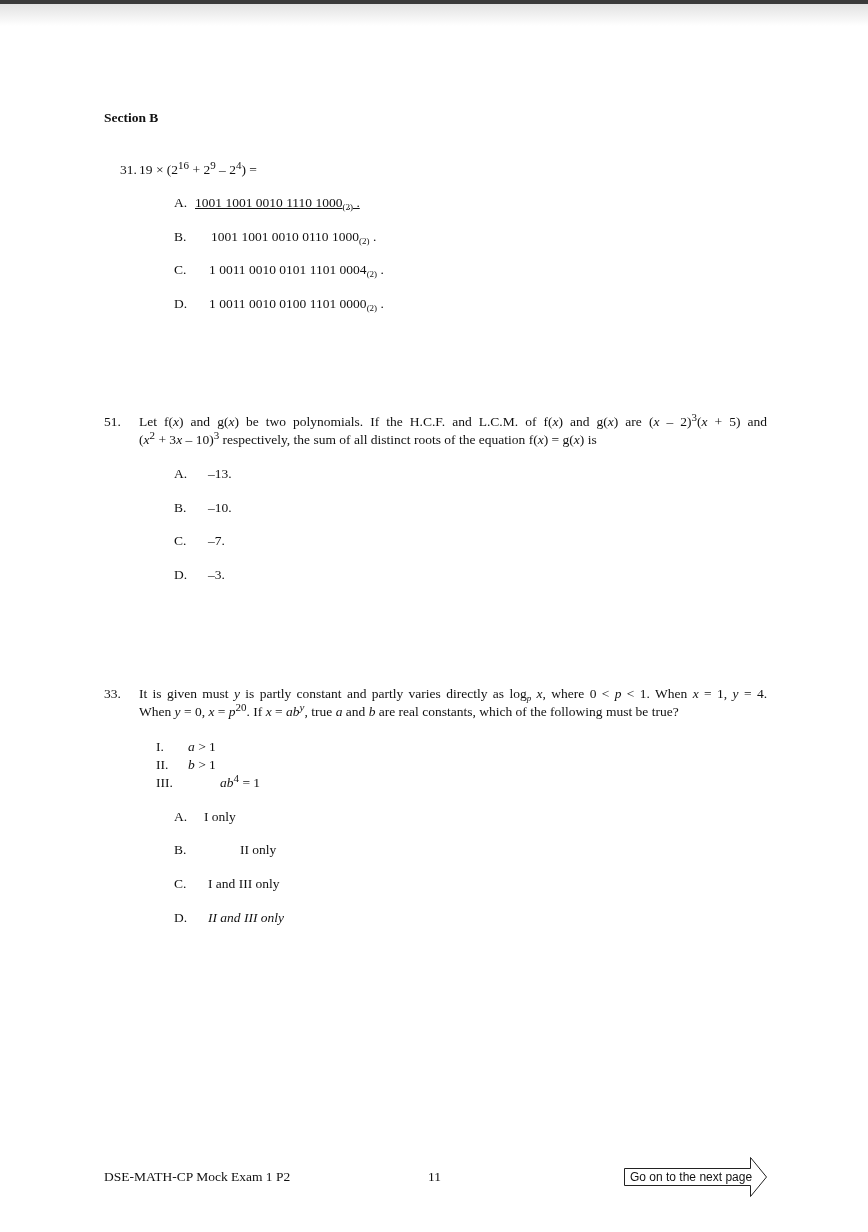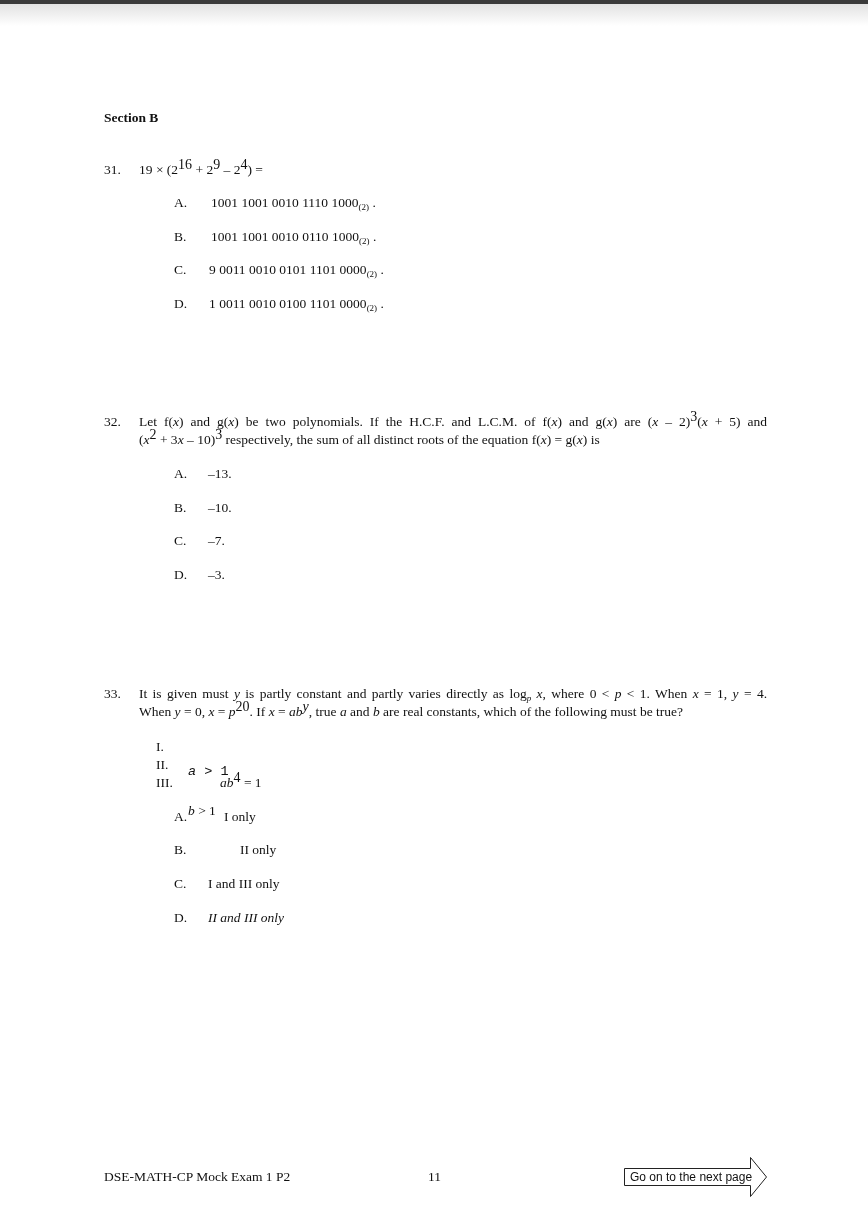--- a/index.html
+++ b/index.html
@@ -3,63 +3,63 @@
   <meta charset="utf-8">
   <style>
     * { box-sizing: border-box; margin: 0; padding: 0; }
     html, body { width: 868px; height: 1232px; background: #ffffff; overflow: hidden; }
     body { position: relative; font-family: "Liberation Serif", "DejaVu Serif", serif; color: #111; font-size: 13.5px; }
     .topbar { position: absolute; left: 0; top: 0; width: 868px; height: 4px; background: #3a3a3a; }
     .topshade { position: absolute; left: 0; top: 4px; width: 868px; height: 22px; background: linear-gradient(#e2e2e2, #ffffff); }
     .abs { position: absolute; white-space: nowrap; line-height: 16px; }
     .section-title { left: 104px; top: 110px; font-weight: bold; font-size: 13.5px; }
     i { font-style: italic; }
-    sup { font-size: 14px; vertical-align: 5px; line-height: 0; }
+    sup { font-size: 11px; vertical-align: 5px; line-height: 0; }
     sub { font-size: 9px; vertical-align: -3px; line-height: 0; }
     .justify { text-align: justify; text-align-last: justify; width: 628px; }
     .footer-left { left: 104px; top: 1169px; }
     .footer-page { left: 428px; top: 1169px; }
     .next-btn { position: absolute; left: 622px; top: 1156px; width: 146px; height: 42px; cursor: pointer; }
     .next-btn svg { position: absolute; left: 0; top: 0; }
     .next-label { position: absolute; left: 8px; top: 14px; font-family: "Liberation Sans", "DejaVu Sans", sans-serif; font-size: 12px; color: #111; white-space: nowrap; }
   </style>
 </head>
 <body>
 
 <div class="topbar"></div>
 <div class="topshade"></div>
 
 <div class="abs section-title">Section B</div>
 
 <div>
-  <div class="abs" style="left:104px; top:162px;">31.</div>
+  <div class="abs" style="left:120px; top:162px;">31.</div>
   <div class="abs" style="left:139px; top:162px;">
     <span>19 × (2</span><sup>16</sup><span> + 2</span><sup>9</sup><span> – 2</span><sup>4</sup><span>) =</span>
   </div>
 
   <div>
     <div class="abs" style="left:174px; top:195px;">A.</div>
-    <div class="abs" style="left:211px; top:195px;"><span>1001 1001 0010 1110 1000</span><sub>(2)</sub><span> .</span></div>
+    <div class="abs" style="left:195px; top:195px;text-decoration:underline;"><span>1001 1001 0010 1110 1000</span><sub>(2)</sub><span> .</span></div>
   </div>
   <div>
     <div class="abs" style="left:174px; top:229px;">B.</div>
     <div class="abs" style="left:211px; top:229px;"><span>1001 1001 0010 0110 1000</span><sub>(2)</sub><span> .</span></div>
   </div>
   <div>
     <div class="abs" style="left:174px; top:262px;">C.</div>
-    <div class="abs" style="left:209px; top:262px;"><span>9 0011 0010 0101 1101 0000</span><sub>(2)</sub><span> .</span></div>
+    <div class="abs" style="left:209px; top:262px;"><span>1 0011 0010 0101 1101 0004</span><sub>(2)</sub><span> .</span></div>
   </div>
   <div>
     <div class="abs" style="left:174px; top:296px;">D.</div>
     <div class="abs" style="left:209px; top:296px;"><span>1 0011 0010 0100 1101 0000</span><sub>(2)</sub><span> .</span></div>
   </div>
 </div>
 
 <div>
-  <div class="abs" style="left:104px; top:414px;">32.</div>
+  <div class="abs" style="left:104px; top:414px;">51.</div>
   <div class="abs justify" style="left:139px; top:414px;"><span>Let f(</span><i>x</i><span>) and g(</span><i>x</i><span>) be two polynomials. If the H.C.F. and L.C.M. of f(</span><i>x</i><span>) and g(</span><i>x</i><span>) are (</span><i>x</i><span> – 2)</span><sup>3</sup><span>(</span><i>x</i><span> + 5) and</span></div>
   <div class="abs" style="left:139px; top:432px;"><span>(</span><i>x</i><sup>2</sup><span> + 3</span><i>x</i><span> – 10)</span><sup>3</sup><span> respectively, the sum of all distinct roots of the equation f(</span><i>x</i><span>) = g(</span><i>x</i><span>) is</span></div>
 
   <div>
     <div class="abs" style="left:174px; top:466px;">A.</div>
     <div class="abs" style="left:208px; top:466px;">–13.</div>
   </div>
   <div>
     <div class="abs" style="left:174px; top:500px;">B.</div>
     <div class="abs" style="left:208px; top:500px;">–10.</div>
@@ -74,34 +74,34 @@
   </div>
 </div>
 
 <div>
   <div class="abs" style="left:104px; top:686px;">33.</div>
   <div class="abs justify" style="left:139px; top:686px;"><span>It is given must </span><i>y</i><span> is partly constant and partly varies directly as log</span><sub><i>p</i></sub><span> </span><i>x</i><span>, where 0 &lt; </span><i>p</i><span> &lt; 1. When </span><i>x</i><span> = 1, </span><i>y</i><span> = 4.</span></div>
   <div class="abs" style="left:139px; top:704px;"><span>When </span><i>y</i><span> = 0, </span><i>x</i><span> = </span><i>p</i><sup>20</sup><span>. If </span><i>x</i><span> = </span><i>ab</i><sup><i>y</i></sup><span>, true </span><i>a</i><span> and </span><i>b</i><span> are real constants, which of the following must be true?</span></div>
 
   <div>
     <div class="abs" style="left:156px; top:739px;">I.</div>
-    <div class="abs" style="left:188px; top:764px;font-family:Liberation Mono, monospace;"><i>a</i><span> &gt; 1</span></div>
+    <div class="abs" style="left:188px; top:739px;"><i>a</i><span> &gt; 1</span></div>
   </div>
   <div>
     <div class="abs" style="left:156px; top:757px;text-align:right;">II.</div>
-    <div class="abs" style="left:188px; top:757px;margin-top:46px;"><i>b</i><span> &gt; 1</span></div>
+    <div class="abs" style="left:188px; top:757px;"><i>b</i><span> &gt; 1</span></div>
   </div>
   <div>
     <div class="abs" style="left:156px; top:775px;">III.</div>
     <div class="abs" style="left:188px; top:775px;margin-left:32px;"><i>ab</i><sup>4</sup><span> = 1</span></div>
   </div>
 
   <div>
     <div class="abs" style="left:174px; top:809px;">A.</div>
-    <div class="abs" style="left:224px; top:809px;text-align:center;">I only</div>
+    <div class="abs" style="left:204px; top:809px;text-align:center;">I only</div>
   </div>
   <div>
     <div class="abs" style="left:174px; top:842px;">B.</div>
     <div class="abs" style="left:208px; top:842px;margin-left:32px;">II only</div>
   </div>
   <div>
     <div class="abs" style="left:174px; top:876px;">C.</div>
     <div class="abs" style="left:208px; top:876px;">I and III only</div>
   </div>
   <div>

